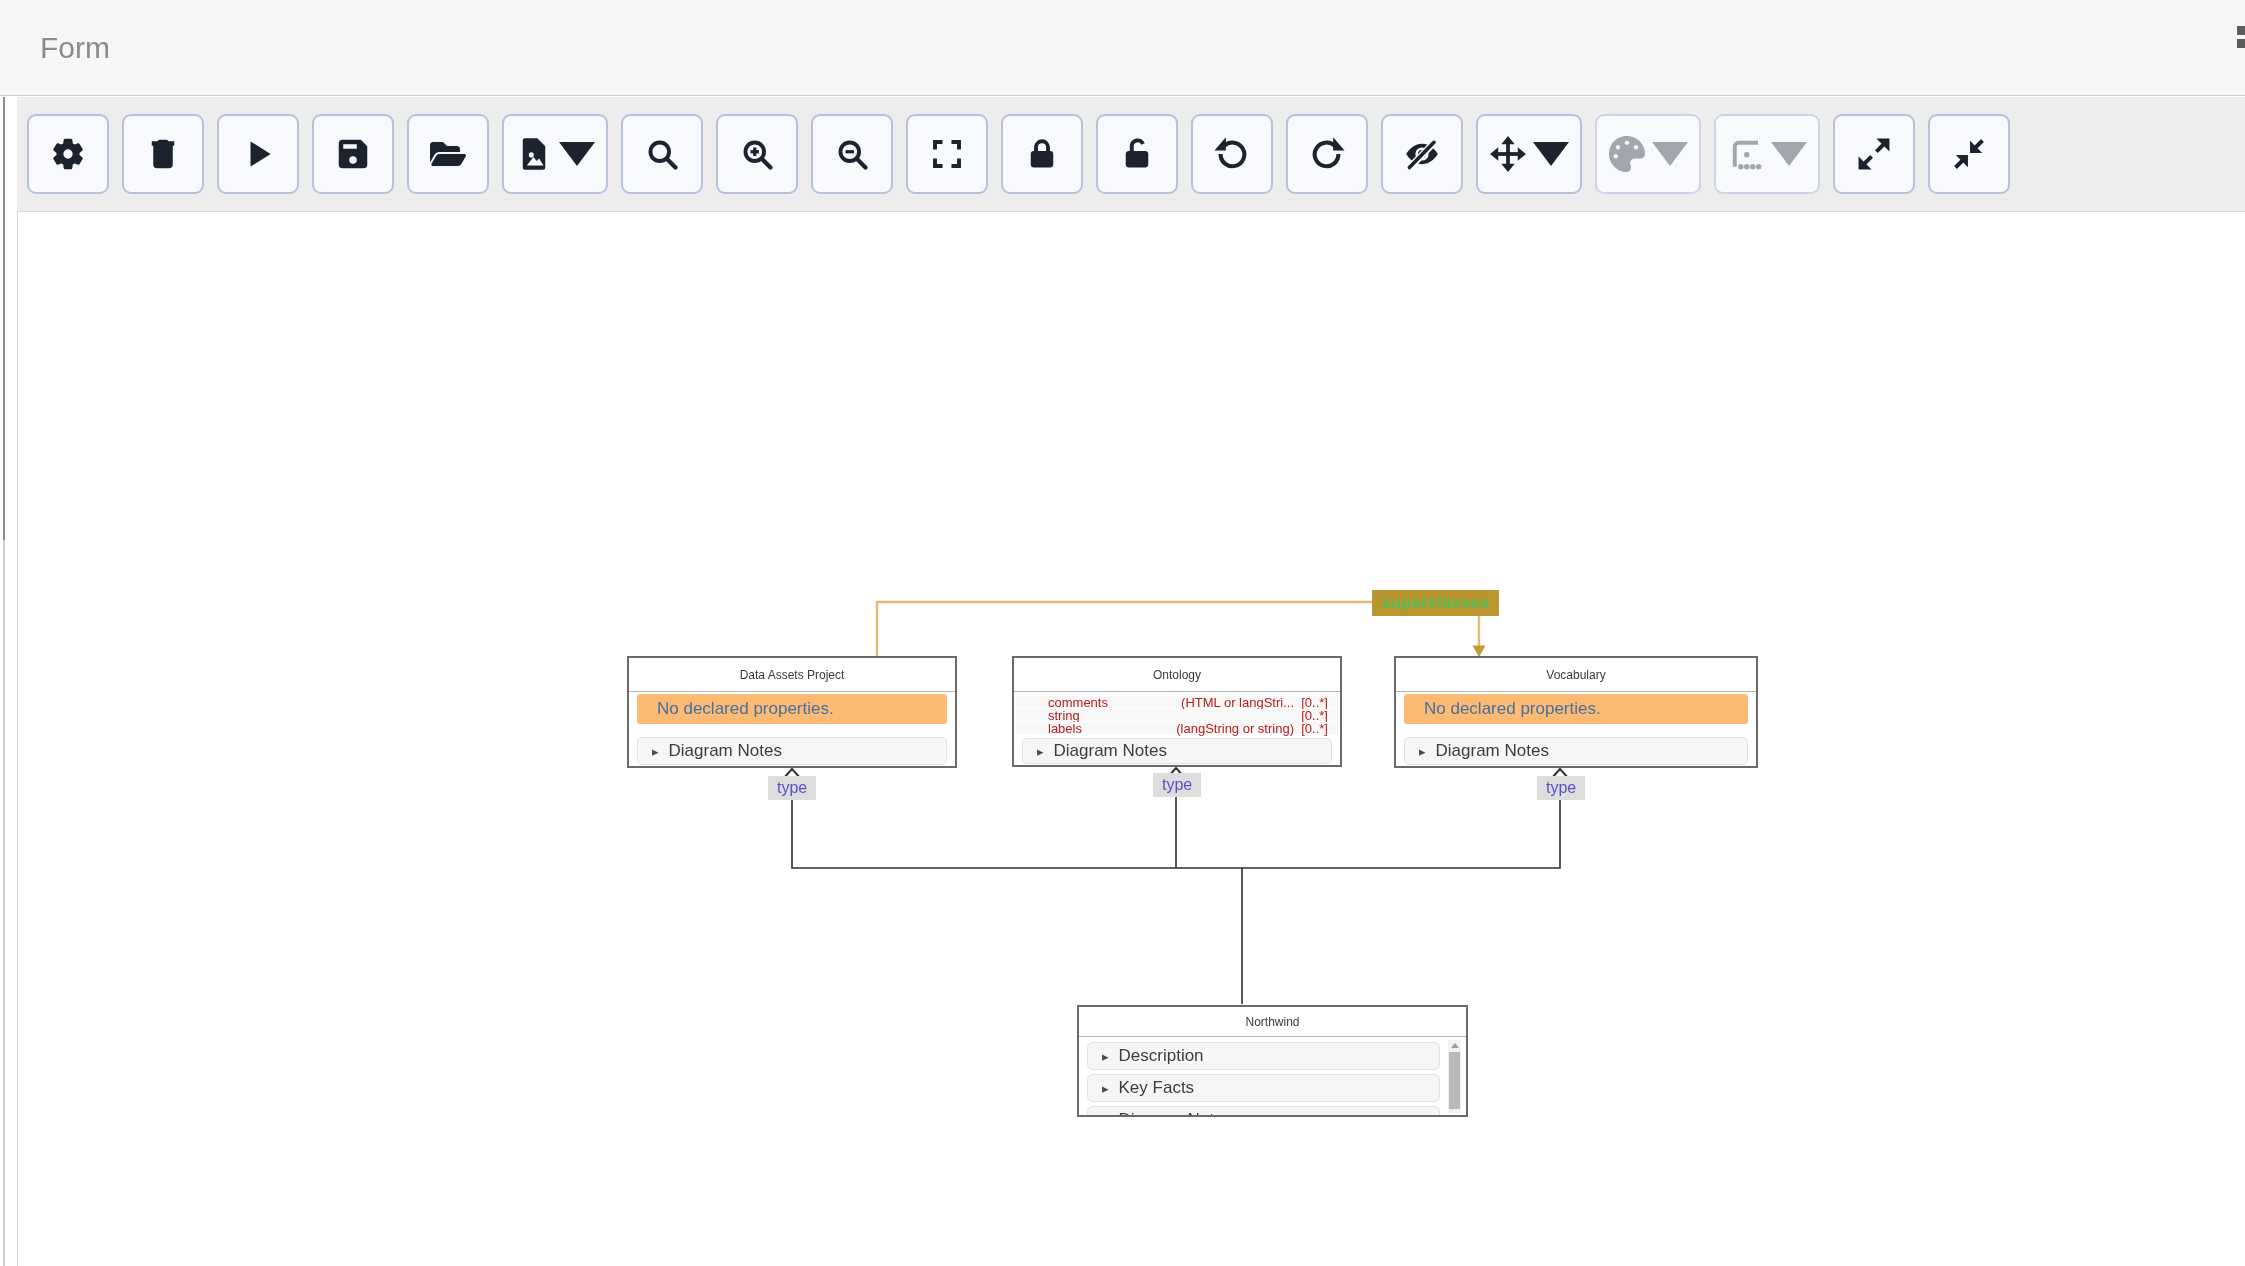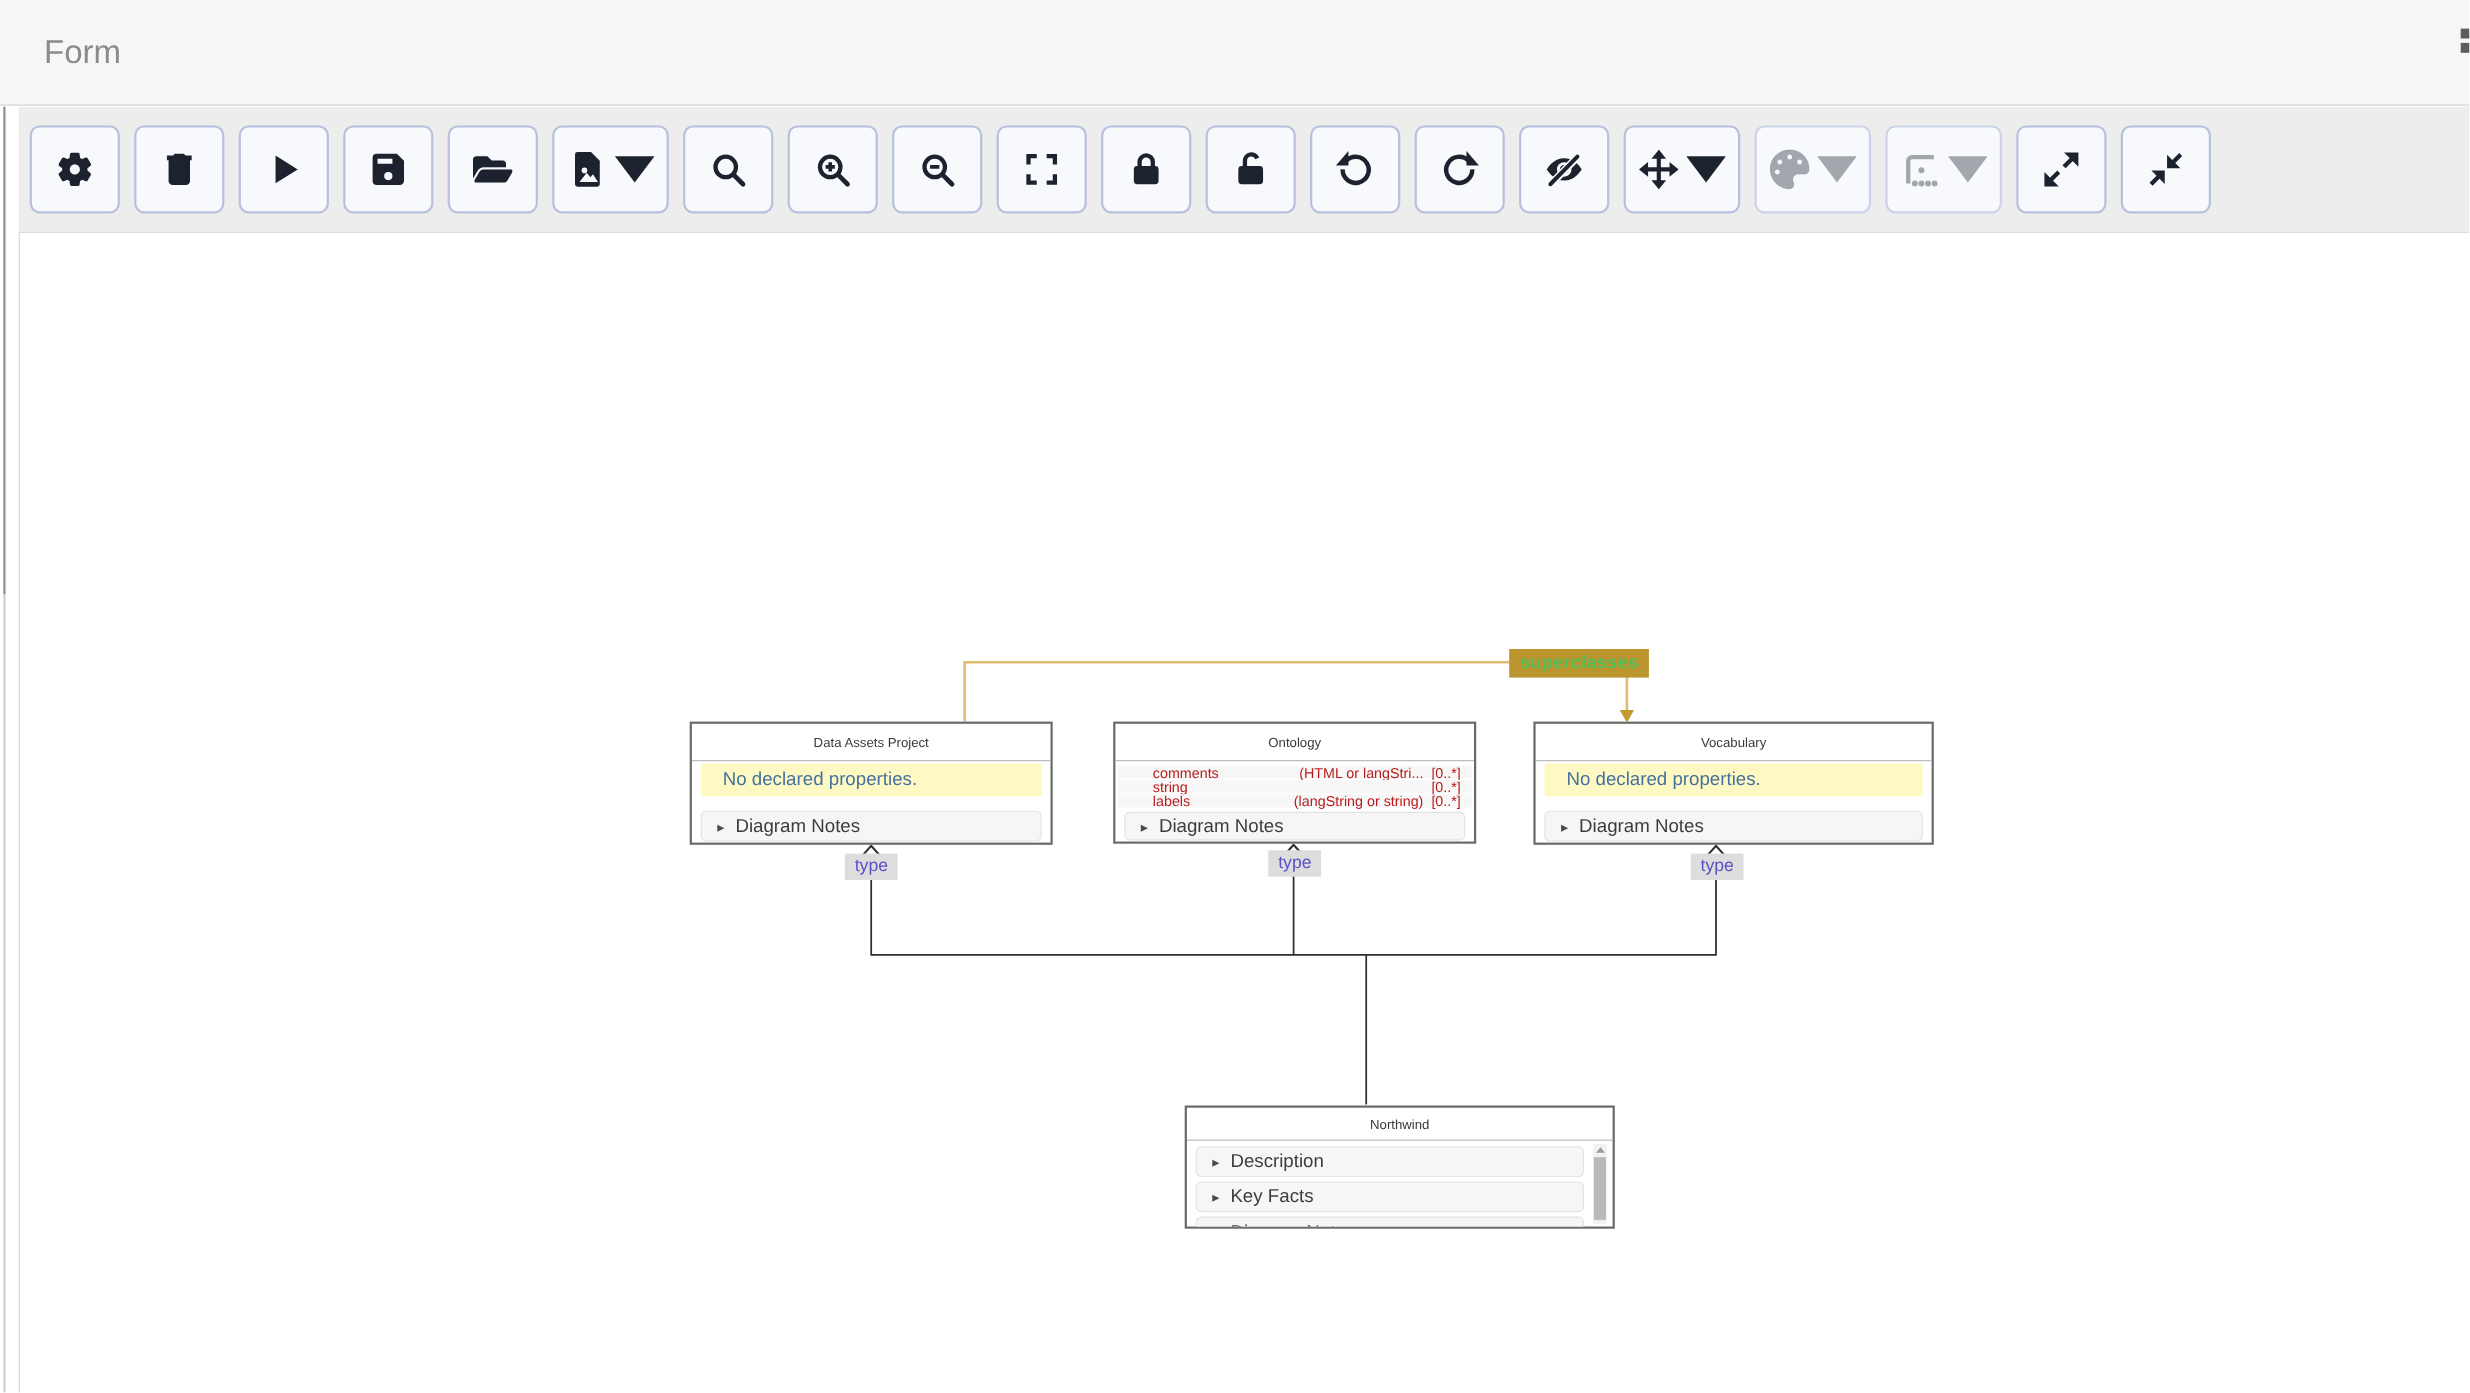--- a/index.html
+++ b/index.html
@@ -41,21 +41,21 @@
   .left-scroll-line-b { position:absolute; left:3px; top:540px; width:2px; height:726px; background:#cfcfcf; }
   .canvas-left-border { position:absolute; left:17px; top:212px; width:1px; height:1054px; background:#d4d4d4; }
 
   .stage { position:absolute; left:0; top:0; width:2245px; height:1266px; }
   svg.edges { position:absolute; left:0; top:0; width:2245px; height:1266px; }
 
   
   .node { position:absolute; background:#fff; border:2px solid #6a6a6a; }
   .node-title { height:34px; display:flex; align-items:center; justify-content:center;
                 font-size:12px; color:#3a3a3a; border-bottom:1px solid #b5b5b5; }
-  .blue-row { position:absolute; left:8px; right:8px; height:30px; background:#fef9c3;
+  .blue-row { position:absolute; left:8px; right:8px; height:30px; background:#fdba74;
               border-radius:3px; display:flex; align-items:center; padding-left:20px;
               color:#44719e; font-size:17px; }
   .section-row { position:absolute; left:8px; right:8px; height:28px; background:#f6f6f6;
                  border:1px solid #e2e2e2; border-radius:5px; display:flex; align-items:center;
                  padding-left:14px; gap:10px; color:#3c3c3c; font-size:17px; cursor:pointer; }
   .caret-glyph { font-size:13px; color:#4a4a4a; }
 
   .prop-row { position:absolute; left:2px; right:2px; height:12px; background:#f7f7f7;
               display:flex; align-items:center; font-size:13px; color:#b91c1c; }
   .prop-name { padding-left:32px; flex:1 1 auto; }

